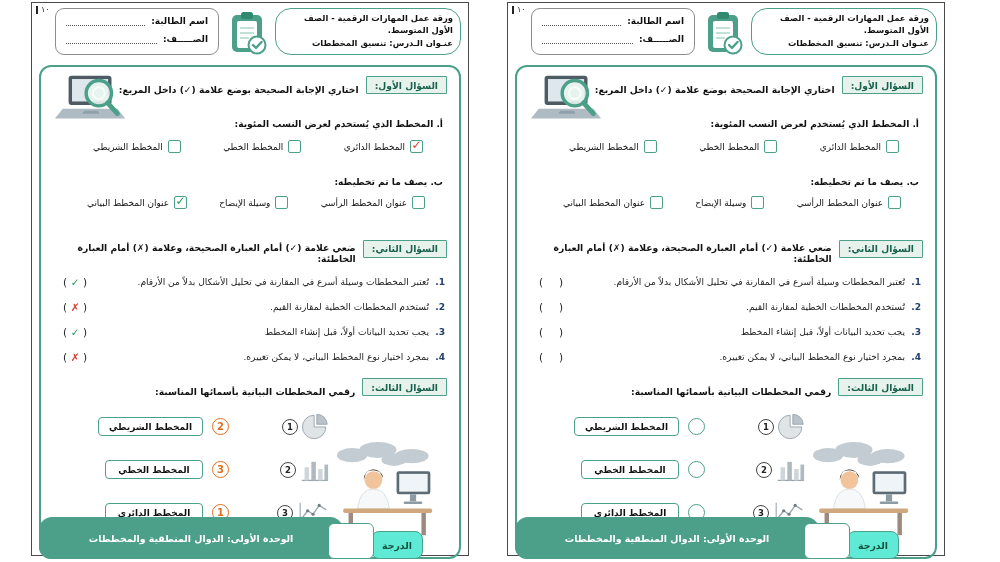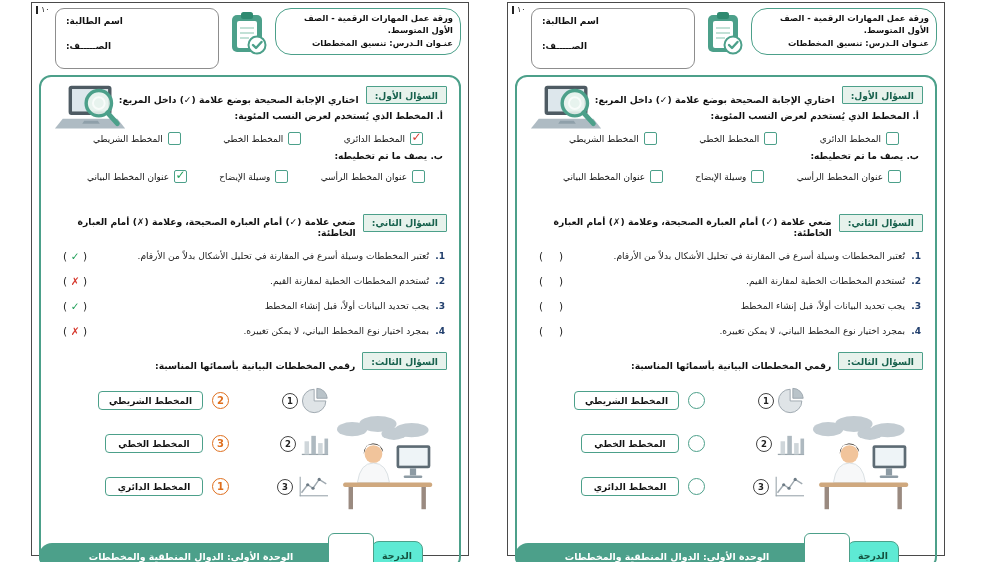--- a/index.html
+++ b/index.html
@@ -14,33 +14,33 @@
   .page-marker{position:absolute;top:3px;left:4px;font-size:8px;color:#222;border-left:2px solid #222;
                padding-left:3px;line-height:1;direction:ltr;}
 
   
   .header{display:flex;align-items:flex-start;gap:8px;padding:5px 7px 3px;}
   .title-box{width:170px;flex:0 0 auto;border:1.6px solid var(--green);border-radius:16px;
              padding:3px 7px 4px;font-size:8.4px;font-weight:bold;line-height:1.45;color:#111;}
   .lesson-line{margin-top:1px;}
   .clipboard{width:40px;flex:0 0 auto;margin-top:1px;}
   .student-box{flex:1;border:1px solid #8d8d8d;border-radius:9px;padding:7px 10px 2px;margin-left:16px;min-height:34px;}
-  .field{display:flex;align-items:flex-end;gap:6px;font-size:9px;font-weight:bold;margin-bottom:8px;color:#111;flex-direction:column;}
+  .field{display:flex;align-items:flex-end;gap:6px;font-size:9px;font-weight:bold;margin-bottom:8px;color:#111;}
   .fill-line{flex:1;border-bottom:1.6px dotted #555;height:9px;}
 
   
   .main{position:relative;margin:3px 7px 0;height:494px;border:2px solid var(--green);border-radius:12px;
         padding:8px 12px 0;box-sizing:border-box;}
   .laptop{position:absolute;top:4px;left:12px;width:78px;height:58px;}
 
   .q-row{display:flex;align-items:center;gap:7px;}
   .q-label{background:var(--lightgreen);border:1px solid var(--green);color:#17614d;font-weight:bold;
            font-size:9.2px;padding:2.5px 8px;border-radius:1px;white-space:nowrap;}
   .q-text{font-weight:bold;font-size:9.2px;color:#111;margin-top:9px;}
-  .part{font-weight:bold;font-size:9.1px;margin:6px 4px 0;color:#111;}
+  .part{font-weight:bold;font-size:9.1px;margin:24px 4px 0;color:#111;}
 
   .options{display:flex;justify-content:space-between;margin-top:11px;padding:0 24px 0 40px;}
   .options-b{margin-top:9px;padding:0 22px 0 34px;}
   .option{display:flex;align-items:center;gap:5px;font-size:8.9px;color:#111;}
   .checkbox{width:11px;height:11px;flex:0 0 auto;border:1.4px solid var(--green);border-radius:2px;background:#fff;
             display:flex;align-items:center;justify-content:center;}
   .checkbox .mark{font-size:12px;font-weight:bold;line-height:1;position:relative;top:-2px;}
 
   .mark.red{color:var(--red);}
   .mark.green{color:var(--checkgreen);}
@@ -61,21 +61,21 @@
   .chart-icon{display:flex;align-items:center;}
   .print-num{width:14px;height:14px;flex:0 0 auto;border:1.3px solid #444;border-radius:50%;background:#fff;
              display:flex;align-items:center;justify-content:center;font-size:8.5px;font-weight:bold;color:#222;}
   .ans-circle{width:15px;height:15px;flex:0 0 auto;margin-right:46px;border:1.6px solid var(--green);border-radius:50%;
               background:#fff;display:flex;align-items:center;justify-content:center;
               font-size:10px;font-weight:bold;color:#222;}
   .ans-circle.orange{border-color:var(--orange);color:var(--orange);}
   .name-box{margin-right:9px;border:1.4px solid var(--green);border-radius:4px;background:#fff;
             padding:3.5px 10px;font-size:9px;font-weight:bold;min-width:76px;text-align:center;color:#111;}
 
-  .footer-bar{position:absolute;left:-2px;bottom:-2px;width:304px;height:26px;background:var(--green);
+  .footer-bar{position:absolute;left:-2px;bottom:-2px;width:304px;height:42px;background:var(--green);
               border-radius:13px;color:#fff;font-weight:bold;font-size:9.4px;
               display:flex;align-items:center;justify-content:center;}
   .score{position:absolute;bottom:-2px;right:36px;display:flex;align-items:flex-end;height:36px;}
   .score-label{background:#5eead4;border:1.5px solid var(--green);color:#14513f;font-weight:bold;font-size:9.4px;
                padding:0 10px;border-radius:8px;height:26px;display:flex;align-items:center;}
   .score-box{width:44px;height:34px;background:#fff;border:1.5px solid var(--green);border-radius:6px;margin-right:-3px;}
 </style>
 </head>
 <body>
 

